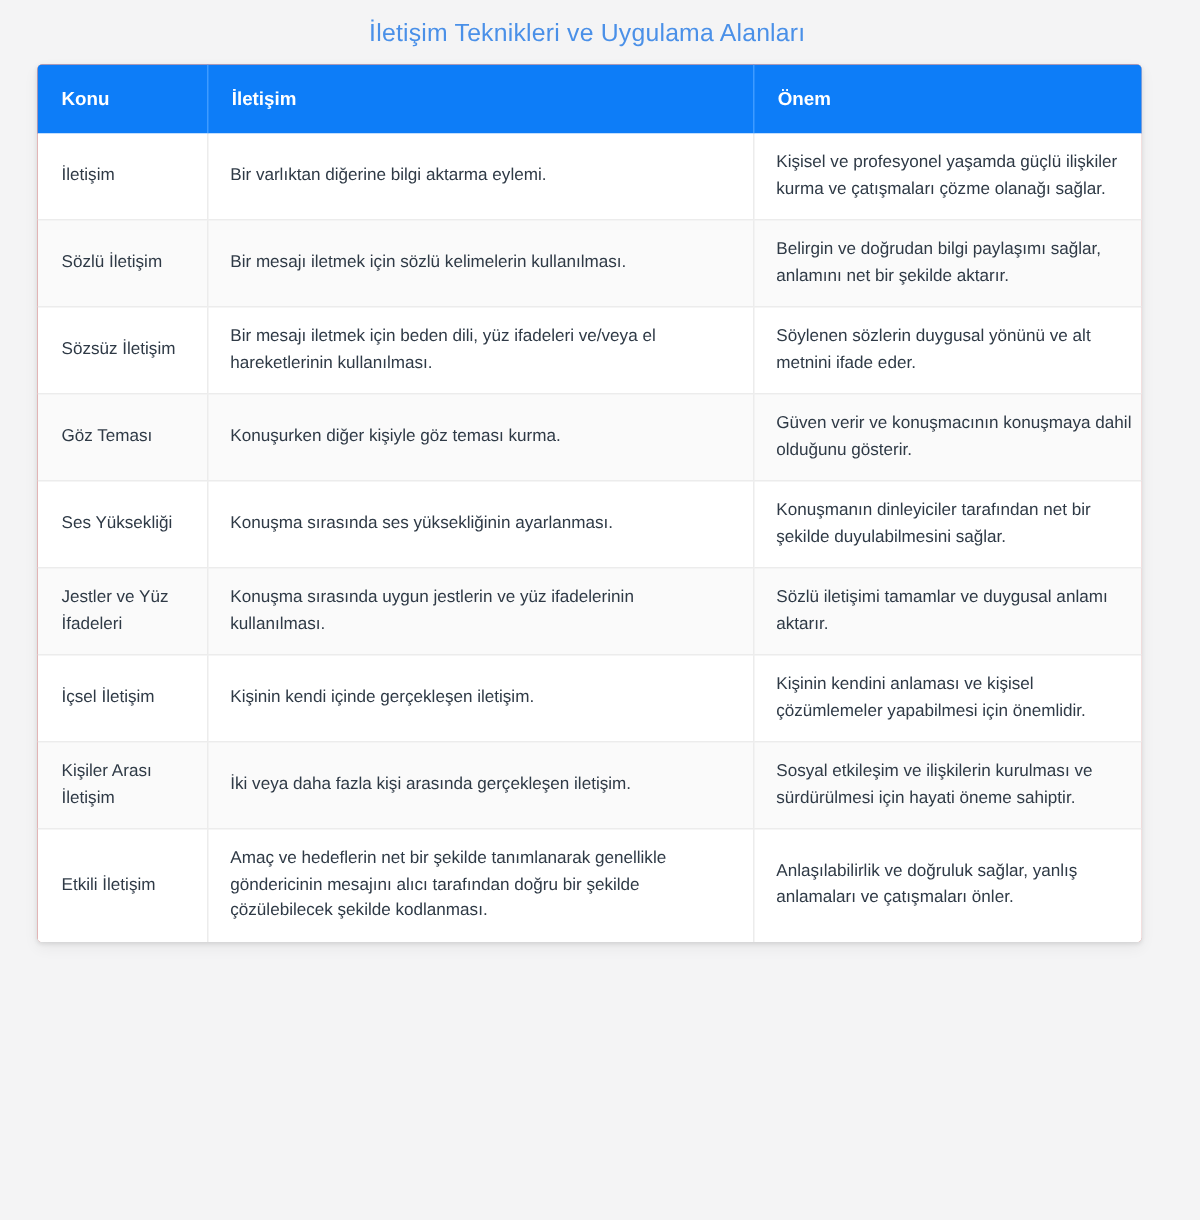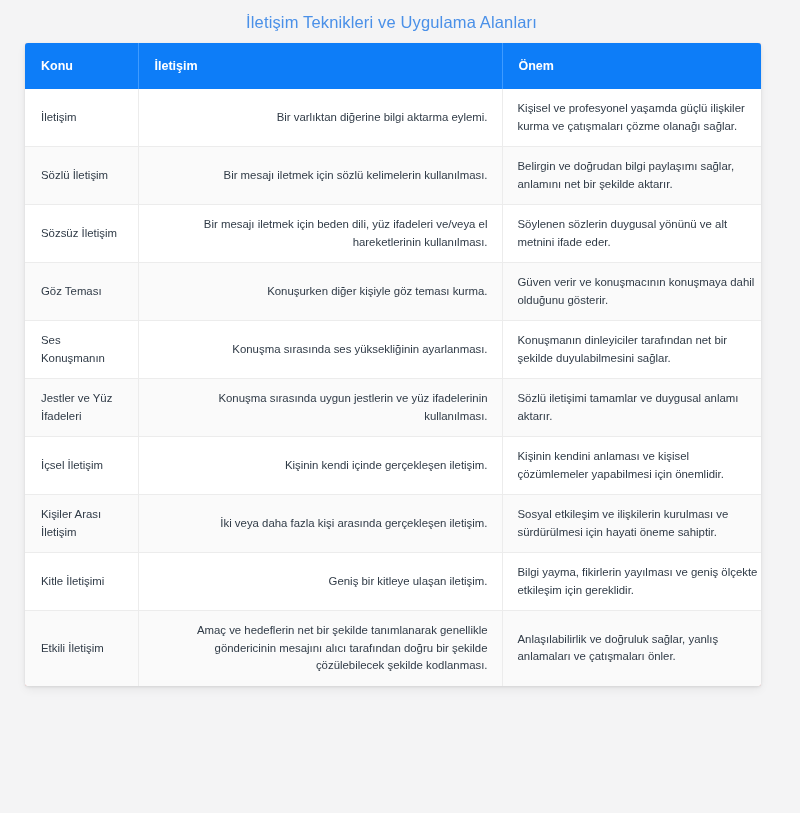--- a/index.html
+++ b/index.html
@@ -71,21 +71,21 @@
     border-bottom: 1px solid #ececec;
     vertical-align: middle;
     word-wrap: break-word;
   }
   tbody td:last-child { border-right: none; }
   tbody tr:last-child td { border-bottom: none; }
   tbody tr:nth-child(even) td { background: #fafafa; }
   tbody tr:nth-child(odd) td { background: #ffffff; }
 
   tbody td.col-konu { }
-  tbody td.col-aciklama { padding-left: 15px; text-align: right; }
+  tbody td.col-aciklama { padding-left: 15px; }
   tbody td.col-onem { padding-left: 15px; }
 </style>
 </head>
 <body>
 
 <div class="page">
 
   <h1 class="page-title">İletişim Teknikleri ve Uygulama Alanları</h1>
 
   <div class="table-wrap">
@@ -117,45 +117,40 @@
           <td class="col-konu">Sözsüz İletişim</td>
           <td class="col-aciklama">Bir mesajı iletmek için beden dili, yüz ifadeleri ve/veya el hareketlerinin kullanılması.</td>
           <td class="col-onem">Söylenen sözlerin duygusal yönünü ve alt metnini ifade eder.</td>
         </tr>
         <tr>
           <td class="col-konu">Göz Teması</td>
           <td class="col-aciklama">Konuşurken diğer kişiyle göz teması kurma.</td>
           <td class="col-onem">Güven verir ve konuşmacının konuşmaya dahil olduğunu gösterir.</td>
         </tr>
         <tr>
-          <td class="col-konu">Ses Konuşmanın</td>
+          <td class="col-konu">Ses Yüksekliği</td>
           <td class="col-aciklama">Konuşma sırasında ses yüksekliğinin ayarlanması.</td>
           <td class="col-onem">Konuşmanın dinleyiciler tarafından net bir şekilde duyulabilmesini sağlar.</td>
         </tr>
         <tr>
           <td class="col-konu">Jestler ve Yüz İfadeleri</td>
           <td class="col-aciklama">Konuşma sırasında uygun jestlerin ve yüz ifadelerinin kullanılması.</td>
           <td class="col-onem">Sözlü iletişimi tamamlar ve duygusal anlamı aktarır.</td>
         </tr>
         <tr>
           <td class="col-konu">İçsel İletişim</td>
           <td class="col-aciklama">Kişinin kendi içinde gerçekleşen iletişim.</td>
           <td class="col-onem">Kişinin kendini anlaması ve kişisel çözümlemeler yapabilmesi için önemlidir.</td>
         </tr>
         <tr>
           <td class="col-konu">Kişiler Arası İletişim</td>
           <td class="col-aciklama">İki veya daha fazla kişi arasında gerçekleşen iletişim.</td>
           <td class="col-onem">Sosyal etkileşim ve ilişkilerin kurulması ve sürdürülmesi için hayati öneme sahiptir.</td>
         </tr>
         <tr>
-          <td class="col-konu">Kitle İletişimi</td>
-          <td class="col-aciklama">Geniş bir kitleye ulaşan iletişim.</td>
-          <td class="col-onem">Bilgi yayma, fikirlerin yayılması ve geniş ölçekte etkileşim için gereklidir.</td>
-        </tr>
-        <tr>
           <td class="col-konu">Etkili İletişim</td>
           <td class="col-aciklama">Amaç ve hedeflerin net bir şekilde tanımlanarak genellikle göndericinin mesajını alıcı tarafından doğru bir şekilde çözülebilecek şekilde kodlanması.</td>
           <td class="col-onem">Anlaşılabilirlik ve doğruluk sağlar, yanlış anlamaları ve çatışmaları önler.</td>
         </tr>
       </tbody>
     </table>
   </div>
 
 </div>
 

